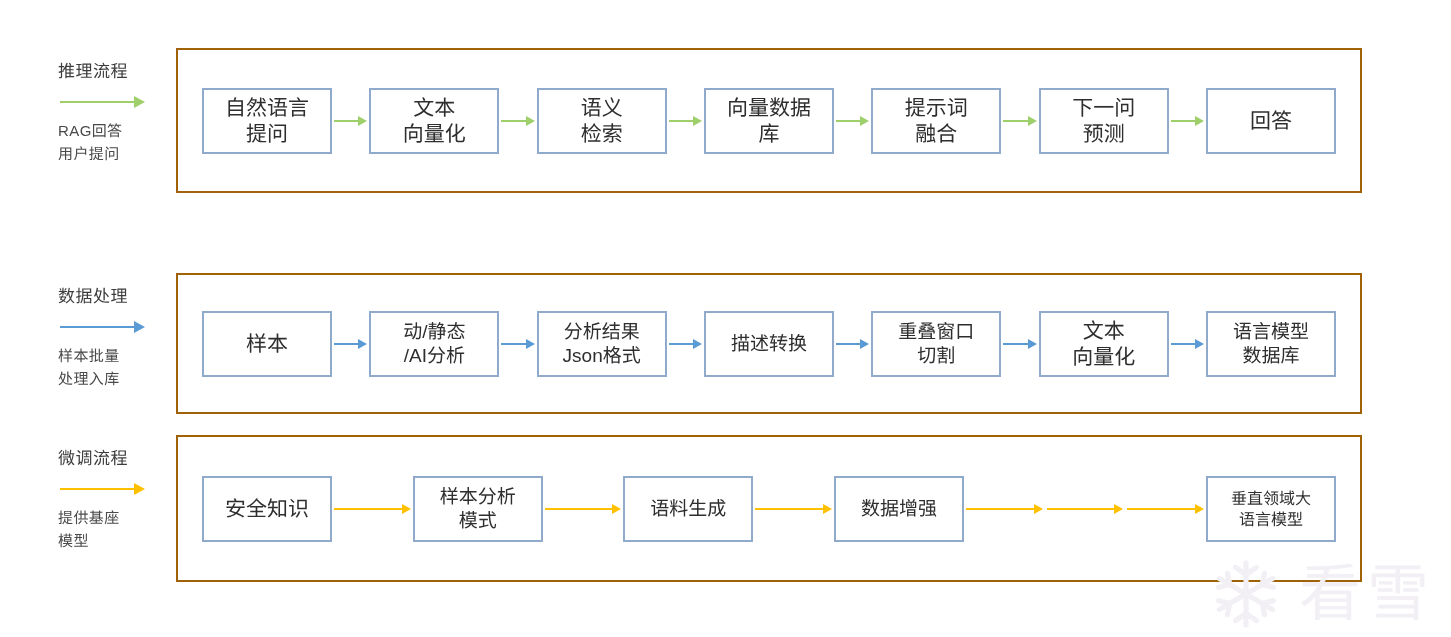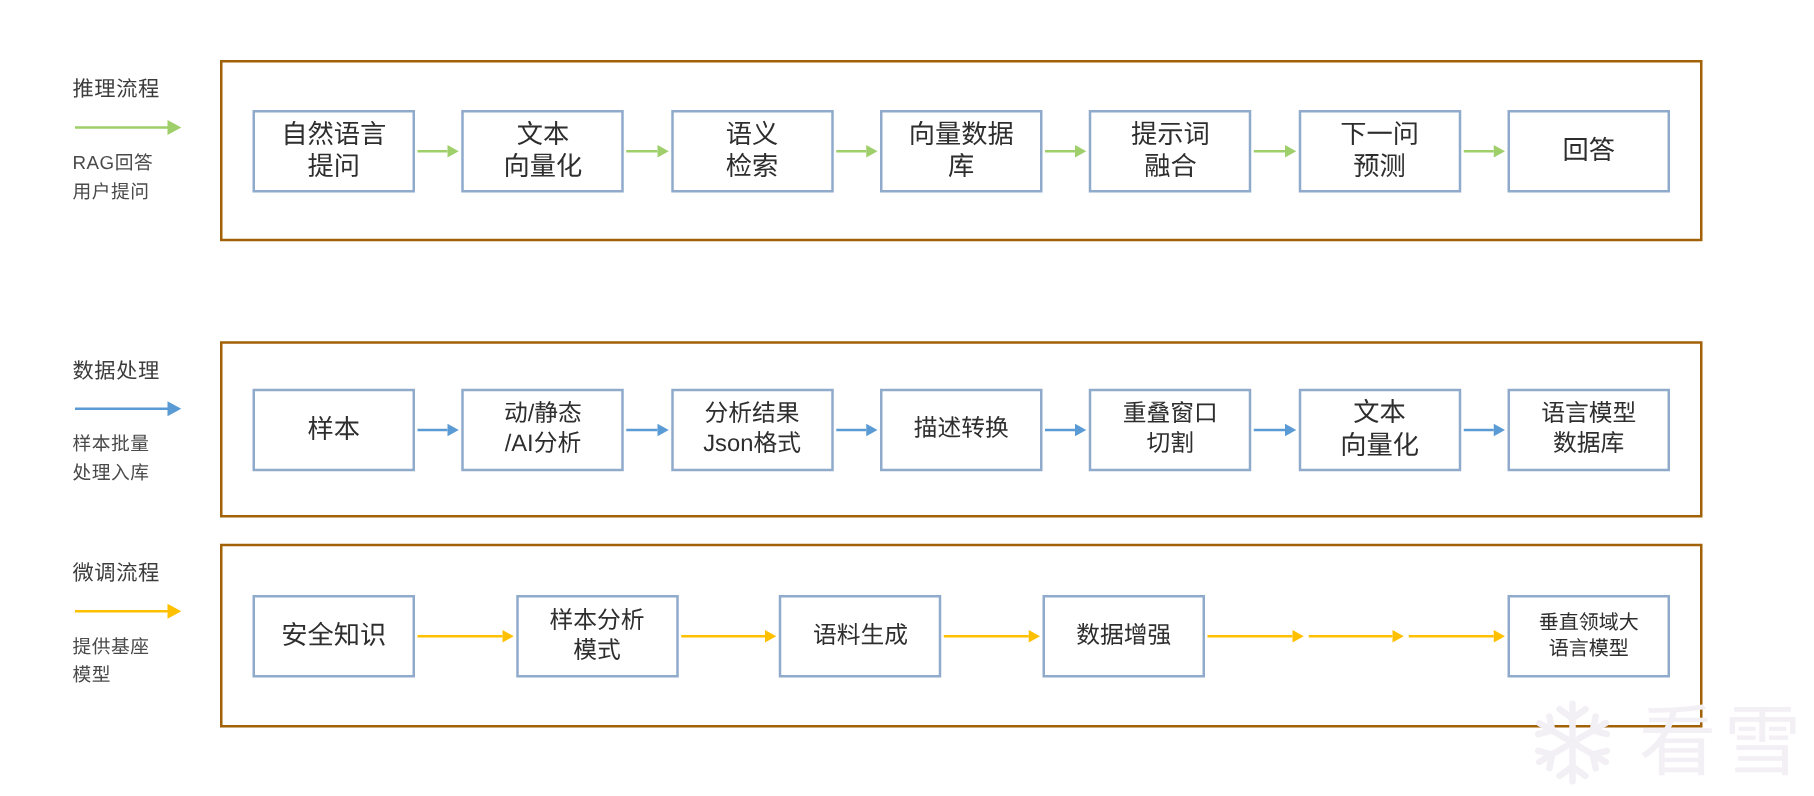--- a/index.html
+++ b/index.html
@@ -144,21 +144,21 @@
     width: 0;
     height: 0;
     border-top: 5px solid transparent;
     border-bottom: 5px solid transparent;
     border-left: 9px solid currentColor;
   }
 
   
   .watermark {
     position: absolute;
-    right: 4px;
+    right: 16px;
     bottom: 6px;
     display: flex;
     align-items: center;
     gap: 16px;
     opacity: 1;
     pointer-events: none;
   }
   .watermark .wm-text {
     font-size: 62px;
     line-height: 62px;

